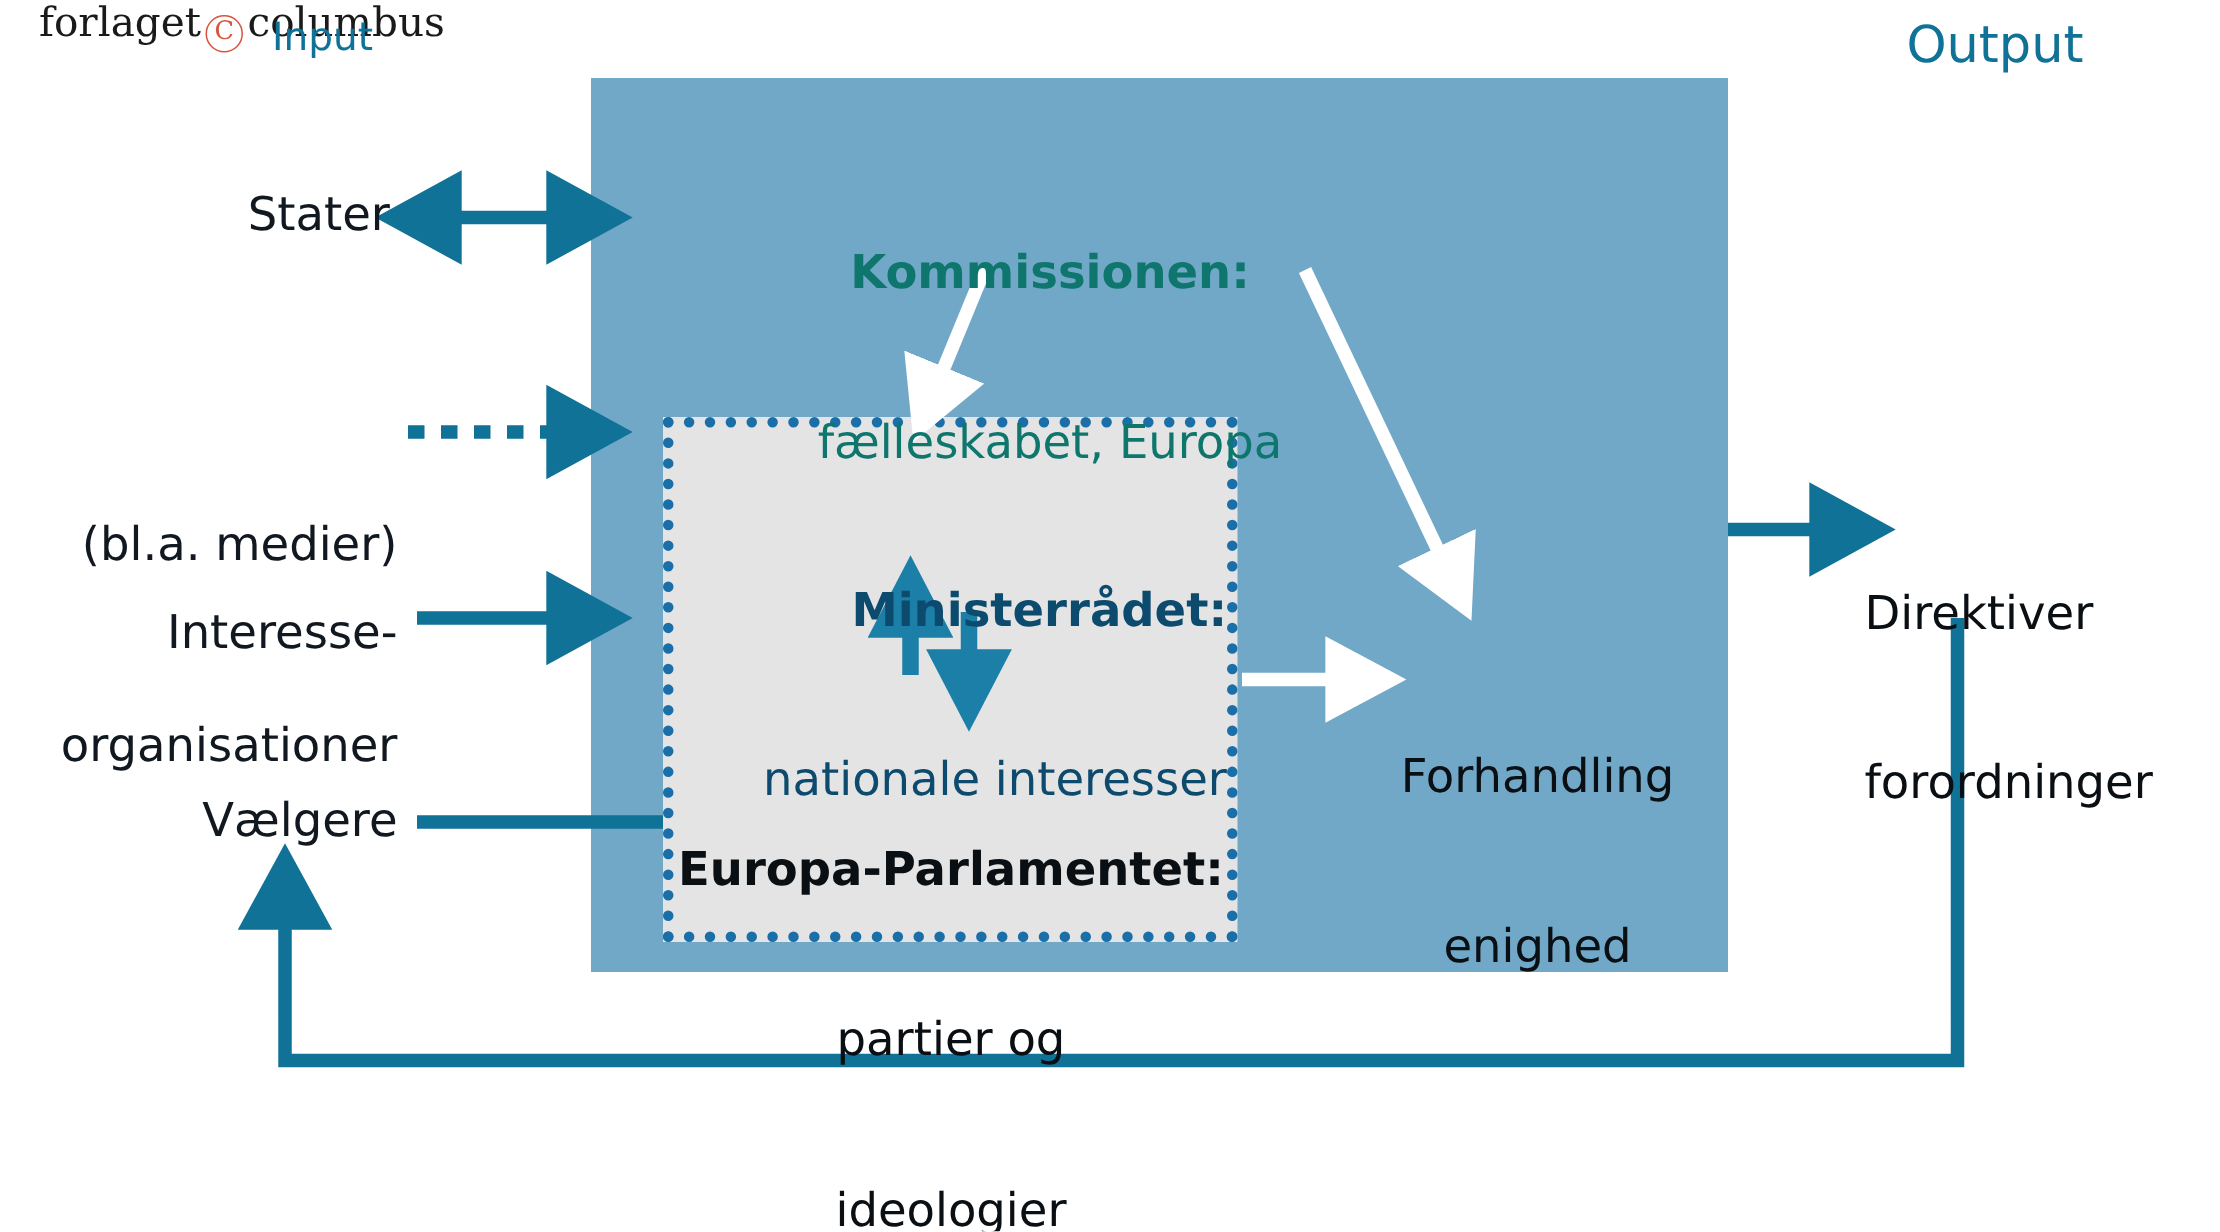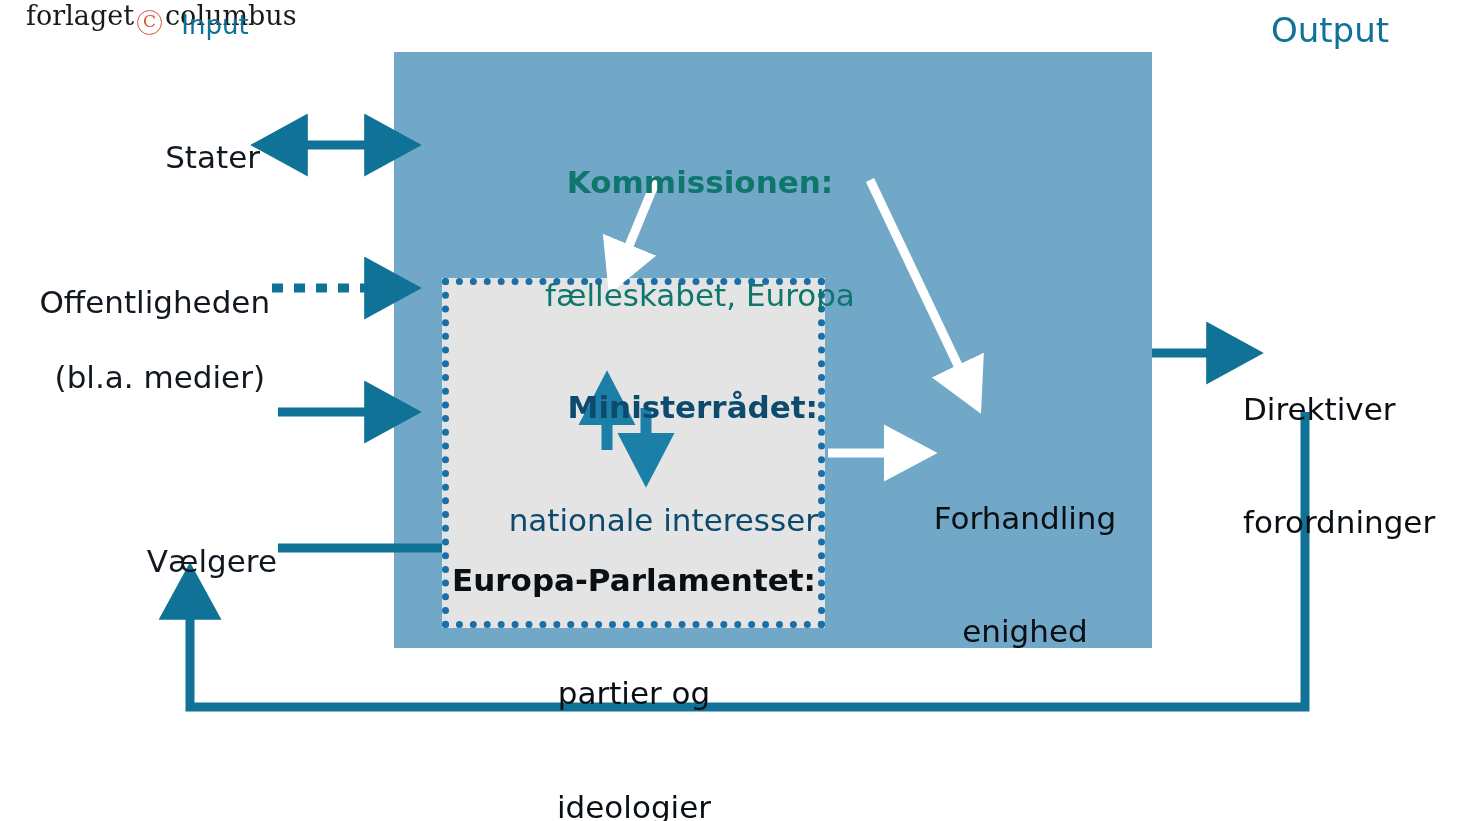--- a/index.html
+++ b/index.html
@@ -42,32 +42,32 @@
   
   .lbl {
     position: absolute;
     color: #111820;
     font-size: 31px;
     line-height: 1.22;
     white-space: pre;
   }
   .lbl.teal { color: #0F7296; }
   .lbl.center { text-align: center; }
-  .lbl.right { text-align: right; margin-top: 14px; }
+  .lbl.right { text-align: right; }
 
   
   #label-input  { left: 110px;  top: 10px;  width: 210px; font-size: 26px; }
   #label-eu     { left: 620px;  top: 10px;  width: 300px; font-size: 34px; font-weight: bold; color:#0A0F14; }
   #label-output { left: 1200px; top: 10px;  width: 260px; font-size: 34px; }
 
   
   #label-stater        { left: 80px;  top: 125px; width: 180px; }
   #label-offentligheden{ left: 0px;   top: 232px; width: 265px; }
   #label-interesse     { left: 0px;   top: 366px; width: 265px; }
-  #label-vaelgere      { left: 72px;  top: 529px; width: 205px; }
+  #label-vaelgere      { left: 60px;  top: 529px; width: 205px; }
 
   
   #label-kommissionen {
     left: 500px; top: 88px; width: 400px;
     text-align: center; color:#0f766e;
   }
   #label-kommissionen .t1 { font-weight: bold; display: block; }
   #label-kommissionen .t2 { display: block; }
 
   #label-ministerraadet {
@@ -216,24 +216,28 @@
       <line x1="646" y1="408" x2="646" y2="446" stroke="#1B7FA8" stroke-width="11" marker-end="url(#tealHead2)"></line>
     </g>
   </svg>
 
   <div class="lbl teal center" id="label-input">Input</div>
   <div class="lbl teal center" id="label-output">Output</div>
 
   <div class="lbl right" id="label-stater">Stater</div>
 
   <div class="lbl right" id="label-offentligheden">
-    <span>Offentligheden</span><br>
+    <br>
     <span>(bl.a. medier)</span>
   </div>
 
+  <div class="lbl right" id="label-interesse">
+    <span>Interesse-</span><br>
+    <span>organisationer</span>
+  </div>
 
   <div class="lbl right" id="label-vaelgere">Vælgere</div>
 
   <div class="lbl" id="label-kommissionen">
     <span class="t1">Kommissionen:</span>
     <span class="t2">fælleskabet, Europa</span>
   </div>
 
   <div class="lbl" id="label-ministerraadet">
     <span class="t1">Ministerrådet:</span>

